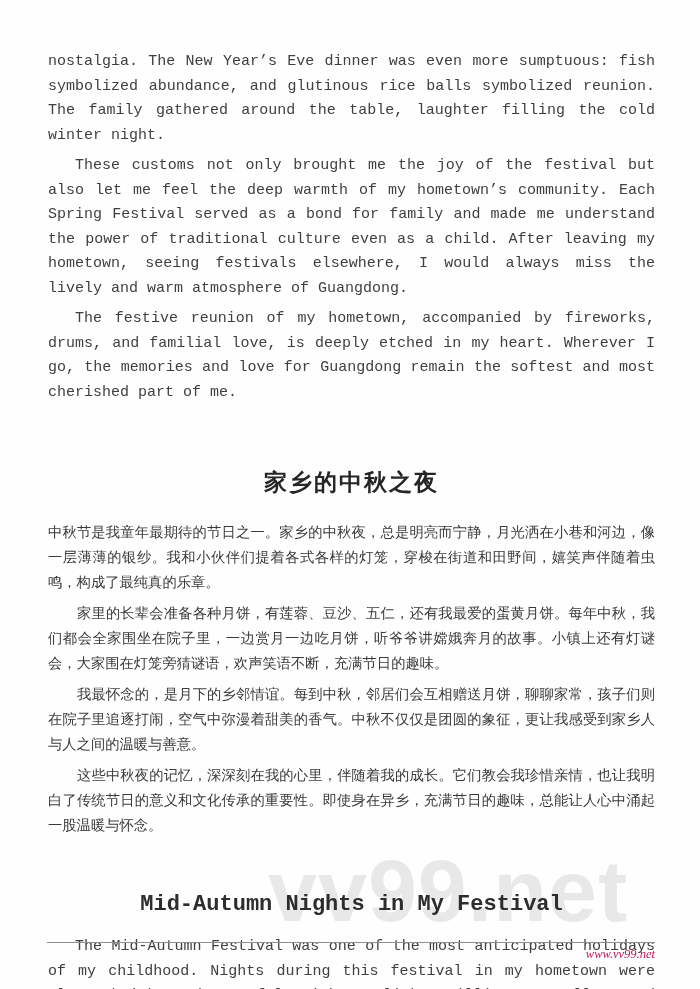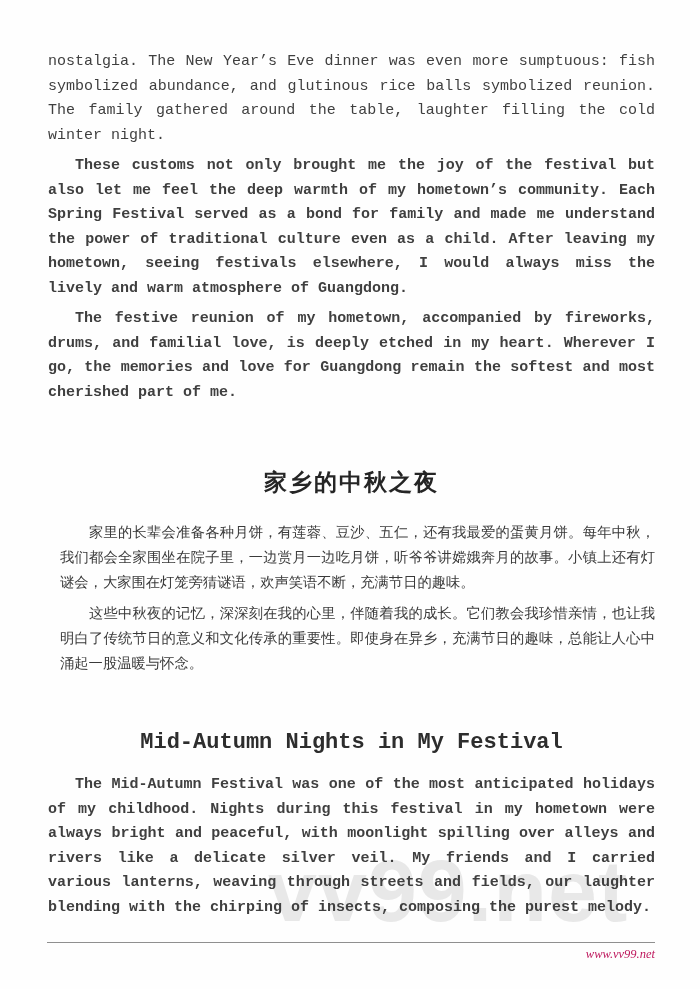--- a/index.html
+++ b/index.html
@@ -37,22 +37,22 @@
   
   .cn-par {
     font-family: "DejaVu Sans", sans-serif;
     font-size: 14.3px;
     line-height: 25px;
     color: #3a3a3a;
     text-align: justify;
     text-align-last: left;
     margin: 0 0 6px 0;
   }
-  .indent-en { text-indent: 27px; font-weight: bold; }
-  .indent-cn { text-indent: 29px; margin-left: 12px; }
+  .indent-en { text-indent: 27px; }
+  .indent-cn { text-indent: 29px; }
   .cn-title {
     font-family: Liberation Mono, monospace;
     font-size: 23px;
     font-weight: bold;
     color: #252525;
     text-align: center;
     margin: 62px 0 22px 0;
     letter-spacing: 2px;
   }
   .en-title {
@@ -105,23 +105,25 @@
   <div class="content">
 
     <p class="en-par">nostalgia. The New Year’s Eve dinner was even more sumptuous: fish symbolized abundance, and glutinous rice balls symbolized reunion. The family gathered around the table, laughter filling the cold winter night.</p>
 
     <p class="en-par indent-en">These customs not only brought me the joy of the festival but also let me feel the deep warmth of my hometown’s community. Each Spring Festival served as a bond for family and made me understand the power of traditional culture even as a child. After leaving my hometown, seeing festivals elsewhere, I would always miss the lively and warm atmosphere of Guangdong.</p>
 
     <p class="en-par indent-en">The festive reunion of my hometown, accompanied by fireworks, drums, and familial love, is deeply etched in my heart. Wherever I go, the memories and love for Guangdong remain the softest and most cherished part of me.</p>
 
     <h1 class="cn-title">家乡的中秋之夜</h1>
 
+    <p class="cn-par">中秋节是我童年最期待的节日之一。家乡的中秋夜，总是明亮而宁静，月光洒在小巷和河边，像一层薄薄的银纱。我和小伙伴们提着各式各样的灯笼，穿梭在街道和田野间，嬉笑声伴随着虫鸣，构成了最纯真的乐章。</p>
 
     <p class="cn-par indent-cn">家里的长辈会准备各种月饼，有莲蓉、豆沙、五仁，还有我最爱的蛋黄月饼。每年中秋，我们都会全家围坐在院子里，一边赏月一边吃月饼，听爷爷讲嫦娥奔月的故事。小镇上还有灯谜会，大家围在灯笼旁猜谜语，欢声笑语不断，充满节日的趣味。</p>
 
+    <p class="cn-par indent-cn">我最怀念的，是月下的乡邻情谊。每到中秋，邻居们会互相赠送月饼，聊聊家常，孩子们则在院子里追逐打闹，空气中弥漫着甜美的香气。中秋不仅仅是团圆的象征，更让我感受到家乡人与人之间的温暖与善意。</p>
 
     <p class="cn-par indent-cn">这些中秋夜的记忆，深深刻在我的心里，伴随着我的成长。它们教会我珍惜亲情，也让我明白了传统节日的意义和文化传承的重要性。即使身在异乡，充满节日的趣味，总能让人心中涌起一股温暖与怀念。</p>
 
     <h1 class="en-title">Mid-Autumn Nights in My Festival</h1>
 
     <p class="en-par indent-en">The Mid-Autumn Festival was one of the most anticipated holidays of my childhood. Nights during this festival in my hometown were always bright and peaceful, with moonlight spilling over alleys and rivers like a delicate silver veil. My friends and I carried various lanterns, weaving through streets and fields, our laughter blending with the chirping of insects, composing the purest melody.</p>
 
   </div>
 
   <div class="footer-rule"></div>

